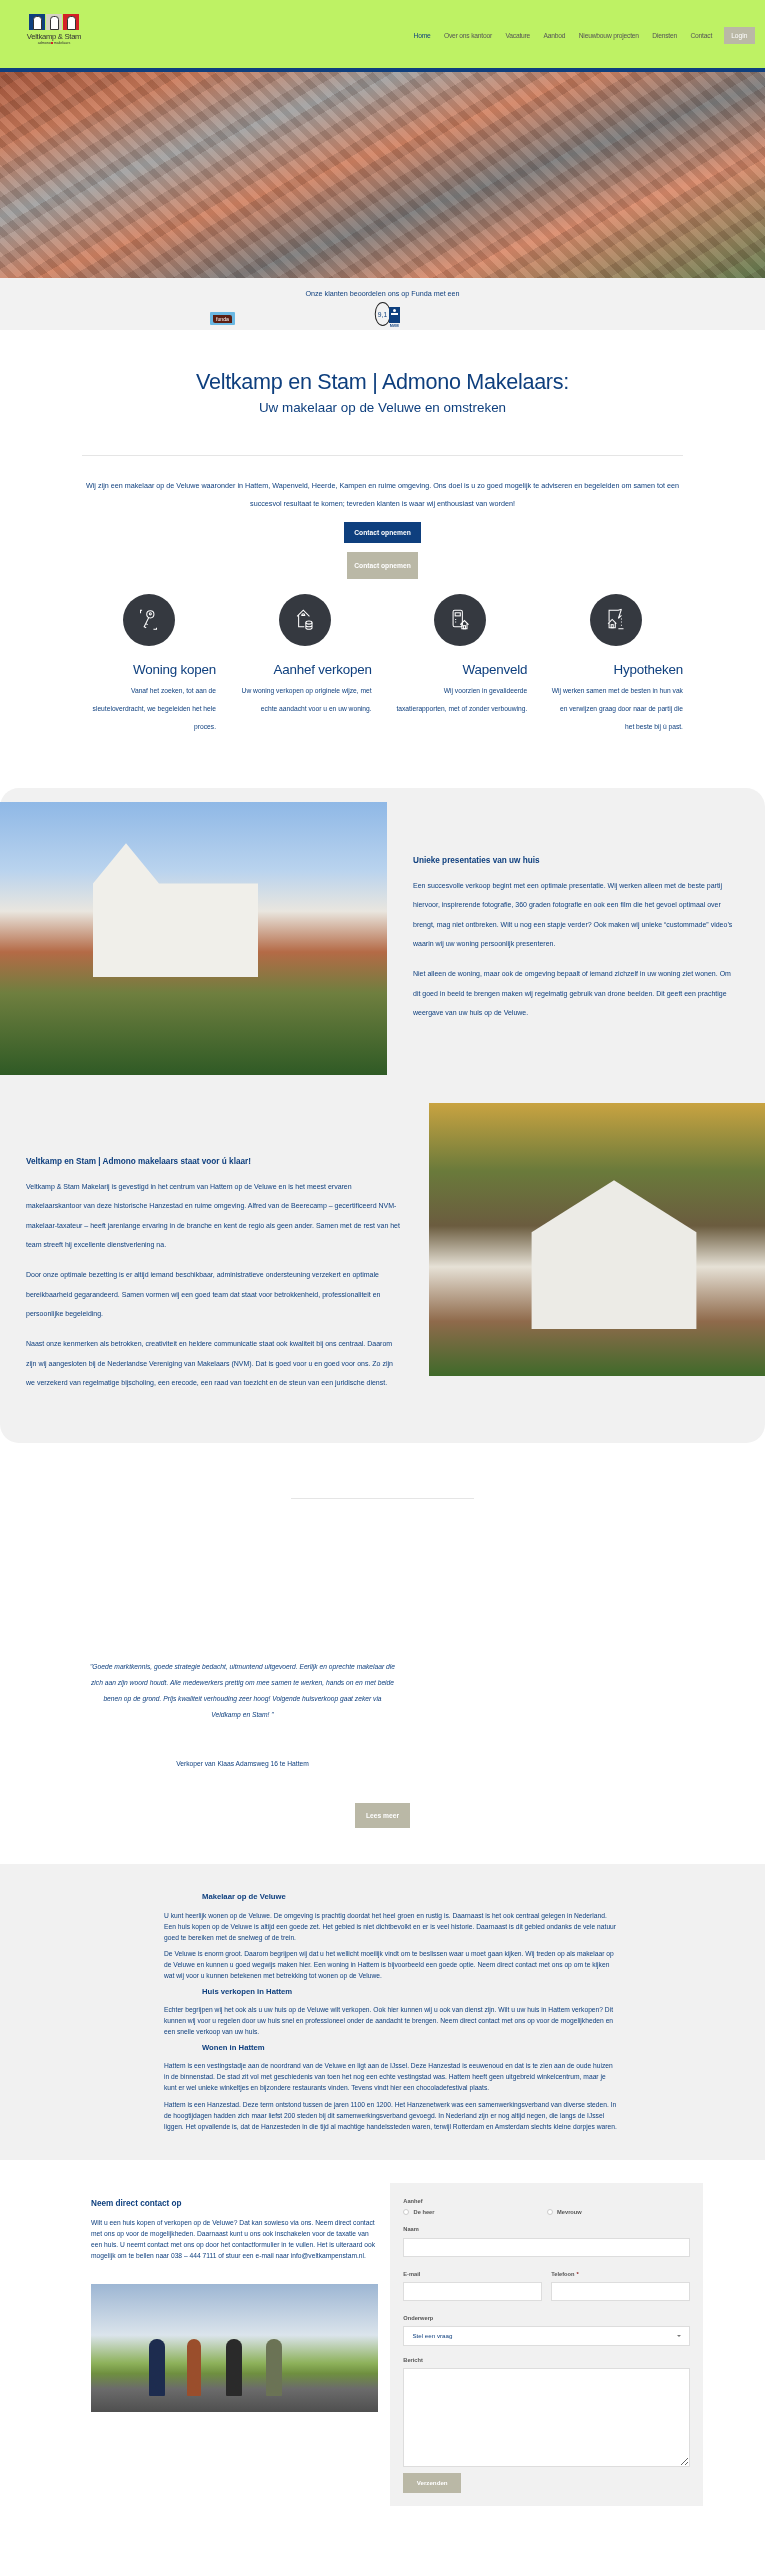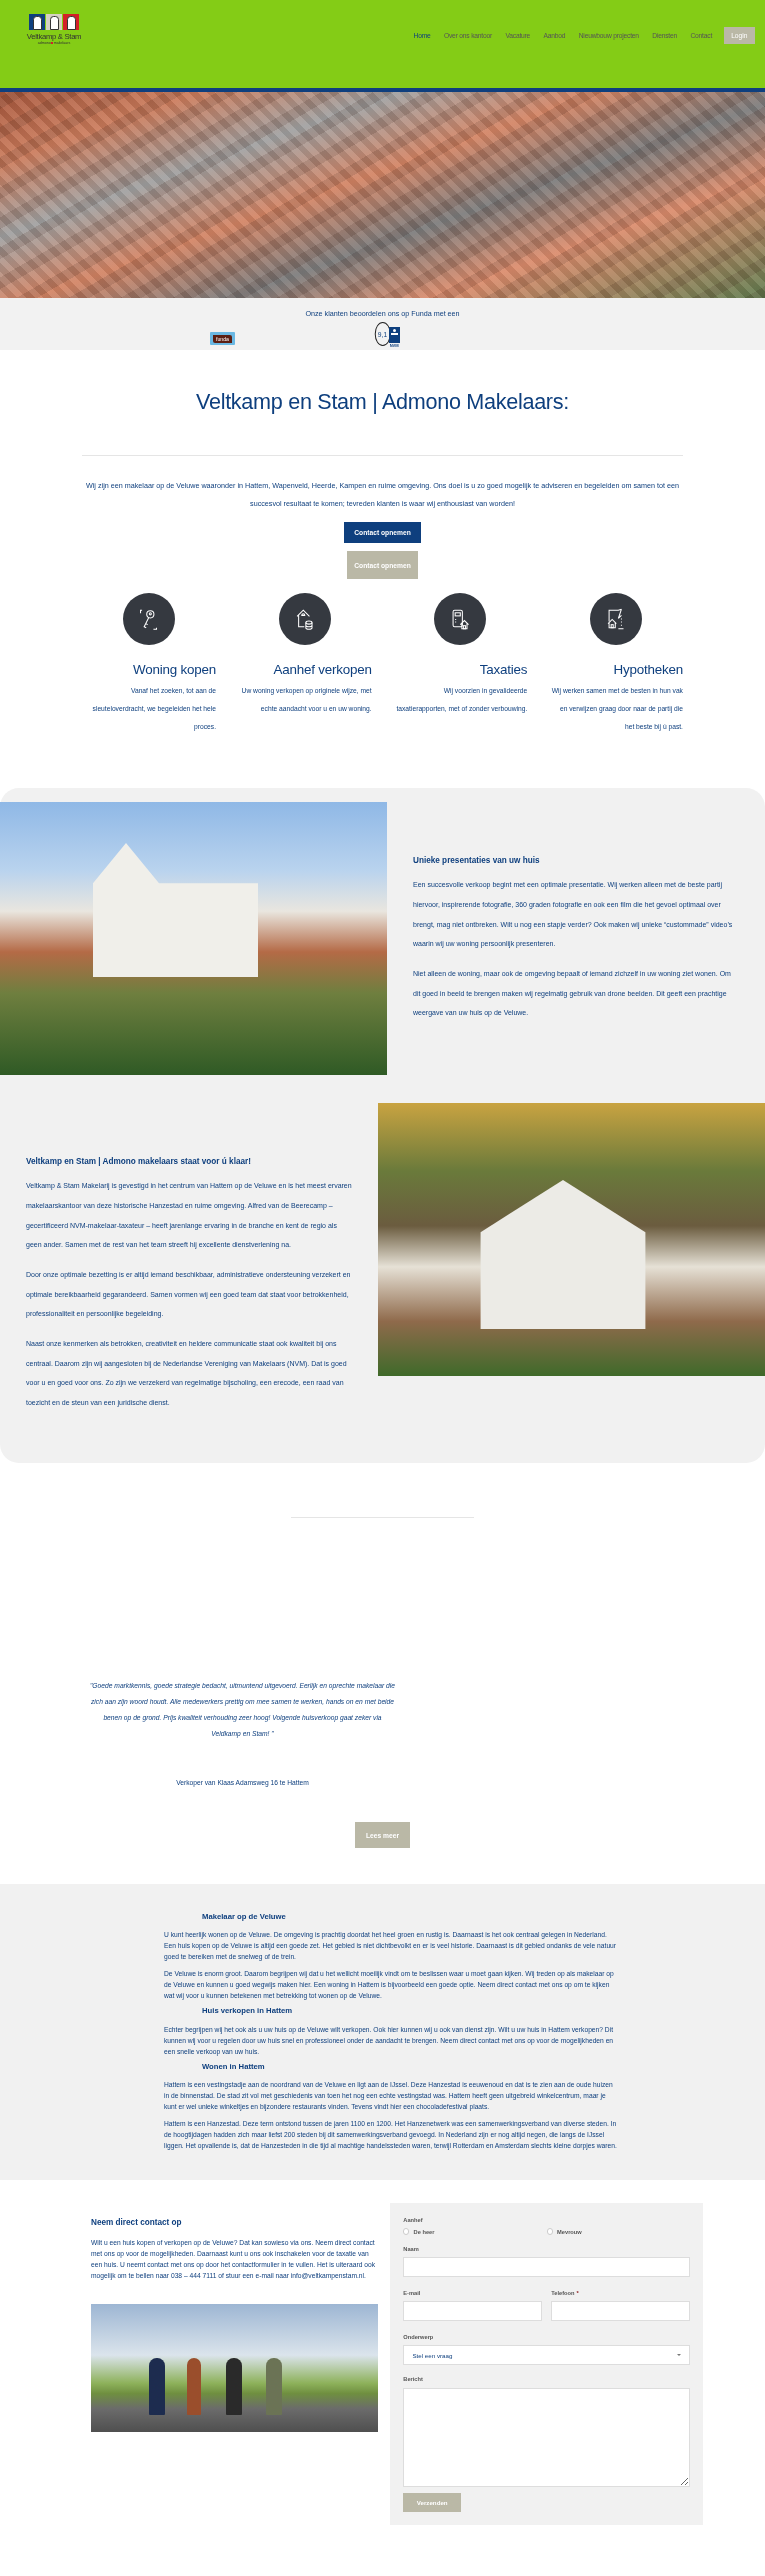--- a/index.html
+++ b/index.html
@@ -1,18 +1,18 @@
 <!DOCTYPE html>
 <html style="font-size:8.2px"><head>
 <meta charset="utf-8">
 <style>
   * { box-sizing: border-box; margin: 0; padding: 0; }
   body { width: 765px; font-family: "Liberation Sans", sans-serif; color: #0e3f7e; background: #fff; }
   
-  .header { height: 92px; position: relative; background: #84cc16; border-bottom: 4.1px solid #0e3f7e; }
+  .header { height: 72px; position: relative; background: #bef264; border-bottom: 4.1px solid #0e3f7e; }
   .logo { position: absolute; left: 15.5px; top: 14.4px; width: 77px; text-align: center; }
   .logo-towers { display: flex; justify-content: center; gap: 1px; }
   .tower { width: 16px; height: 16px; position: relative; }
   .tower::after { content: ""; position: absolute; left: 4.1px; bottom: 0.5px; width: 7.2px; height: 12.4px; background: #fff; border: 0.5px solid #333; border-radius: 3.6px 3.6px 0 0; }
   .logo-name { font-size: 7.7px; color: #333; letter-spacing: -0.3px; margin-top: 2.1px; }
   .logo-sub { font-size: 3.6px; color: #333; }
   .logo-sub .red { display: inline-block; width: 2.1px; height: 2.6px; background: #d42027; margin: 0 0.5px; }
   .nav { position: absolute; right: 10.3px; top: 27px; display: flex; align-items: center; gap: 0; }
   .nav a { font-size: 6.7px; color: #555; text-decoration: none; padding: 0 6.7px; letter-spacing: -0.2px; }
   .nav a.active { color: #0e3f7e; }
@@ -48,21 +48,21 @@
   .service p { font-size: 6.7px; line-height: 18px; color: #0e3f7e; margin-top: 5.2px; }
   
   .split { background: #f1f1f1; padding: 14.4px 0 40px; margin-top: 15.5px; border-radius: 19px; }
   .split-row { display: flex; }
   .split-img { width: 387px; height: 273px; flex-shrink: 0; }
   .img-house1 { background: linear-gradient(180deg, #8fb8e6 0%, #b9d3ee 25%, #e9e6df 40%, #b46a46 55%, #6f7f3f 70%, #2f5a25 100%); position: relative; }
   .img-house1::after { content: ""; position: absolute; left: 93px; top: 41px; width: 165px; height: 134px; background: #f0efea; clip-path: polygon(0 30%, 20% 0, 40% 30%, 100% 30%, 100% 100%, 0 100%); }
   .img-house2 { background: linear-gradient(180deg, #c9a341 0%, #6a7a3b 25%, #6b5c3f 45%, #e6e1d6 60%, #8f6a4b 80%, #3f6a2a 100%); position: relative; }
   .img-house2::after { content: ""; position: absolute; left: 82px; top: 77px; width: 206px; height: 149px; background: #ecebe6; clip-path: polygon(10% 35%, 50% 0, 90% 35%, 90% 100%, 10% 100%); }
   .split-text { padding: 54px 26px 0; flex: 1; }
-  .split-text.left { padding: 54px 26px 0 26px; width: 378px; flex: none; }
+  .split-text.left { padding: 54px 26px 0 26px; width: 429px; flex: none; }
   .split-text h4 { font-size: 8.2px; font-weight: bold; color: #0e3f7e; margin-bottom: 10.3px; }
   .split-text p { font-size: 7px; line-height: 19.6px; color: #0e3f7e; margin-bottom: 10.3px; }
   
   .testimonials { padding: 39px 0 36px; text-align: center; }
   .testimonials h2 { font-size: 21.6px; font-weight: 300; color: #0e3f7e; }
   .testimonials .tdiv { width: 183px; border-top: 0.5px solid #e5e5e5; margin: 15.5px auto 0; }
   .quote-wrap { width: 309px; margin-left: 88px; margin-top: 160px; text-align: center; }
   .quote { font-size: 6.7px; font-style: italic; line-height: 16px; color: #0e3f7e; }
   .quote-author { font-size: 6.7px; color: #0e3f7e; margin-top: 37px; }
   .btn-lees { display: inline-block; background: #bab8a6; color: #fff; font-size: 6.7px; font-weight: bold; padding: 9.3px 11.3px; margin-top: 36px; border: none; }
@@ -126,20 +126,21 @@
   <div class="rating-text">Onze klanten beoordelen ons op Funda met een</div>
   <div class="rating-badge">9,1</div>
   <div class="nvm">
     <div class="nvm-mark"></div>
     <div class="nvm-label">NVM</div>
   </div>
 </section>
 
 <section class="intro">
   <h1>Veltkamp en Stam | Admono Makelaars:</h1>
+  <h2>Uw makelaar op de Veluwe en omstreken</h2>
   <div class="divider"></div>
   <p>Wij zijn een makelaar op de Veluwe waaronder in Hattem, Wapenveld, Heerde, Kampen en ruime omgeving. Ons doel is u zo goed mogelijk te adviseren en begeleiden om samen tot een succesvol resultaat te komen; tevreden klanten is waar wij enthousiast van worden!</p>
   <button class="btn-primary">Contact opnemen</button>
   <button class="btn-grey">Contact opnemen</button>
 </section>
 
 <section class="services">
   <div class="service">
     <div class="service-icon">
       <svg width="20.6" height="23" viewBox="0 0 40 44" fill="none" stroke="#fff" stroke-width="2">
@@ -166,21 +167,21 @@
   </div>
   <div class="service">
     <div class="service-icon">
       <svg width="20.6" height="23" viewBox="0 0 40 44" fill="none" stroke="#fff" stroke-width="2">
           <rect x="6" y="4" width="18" height="32" rx="3"></rect>
           <rect x="10" y="9" width="10" height="6"></rect>
           <path d="M10 22 H12 M10 27 H12 M20 32 L28 24 L36 32 M23 30 V40 H33 V30"></path>
           <rect x="26" y="34" width="4" height="6"></rect>
         </svg>
     </div>
-    <h3>Taxaties</h3>
+    <h3>Wapenveld</h3>
     <p>Wij voorzien in gevalideerde taxatierapporten, met of zonder verbouwing.</p>
   </div>
   <div class="service">
     <div class="service-icon">
       <svg width="20.6" height="23" viewBox="0 0 40 44" fill="none" stroke="#fff" stroke-width="2">
           <path d="M6 26 V4 H24 L30 2 M30 2 L24 20 L30 14"></path>
           <path d="M4 30 L12 22 L20 30 M6 28 V38 H18 V28"></path>
           <rect x="10" y="32" width="4" height="6"></rect>
           <path d="M30 20 V22 M30 26 V28 M30 32 V34 M24 40 H34"></path>
         </svg>

